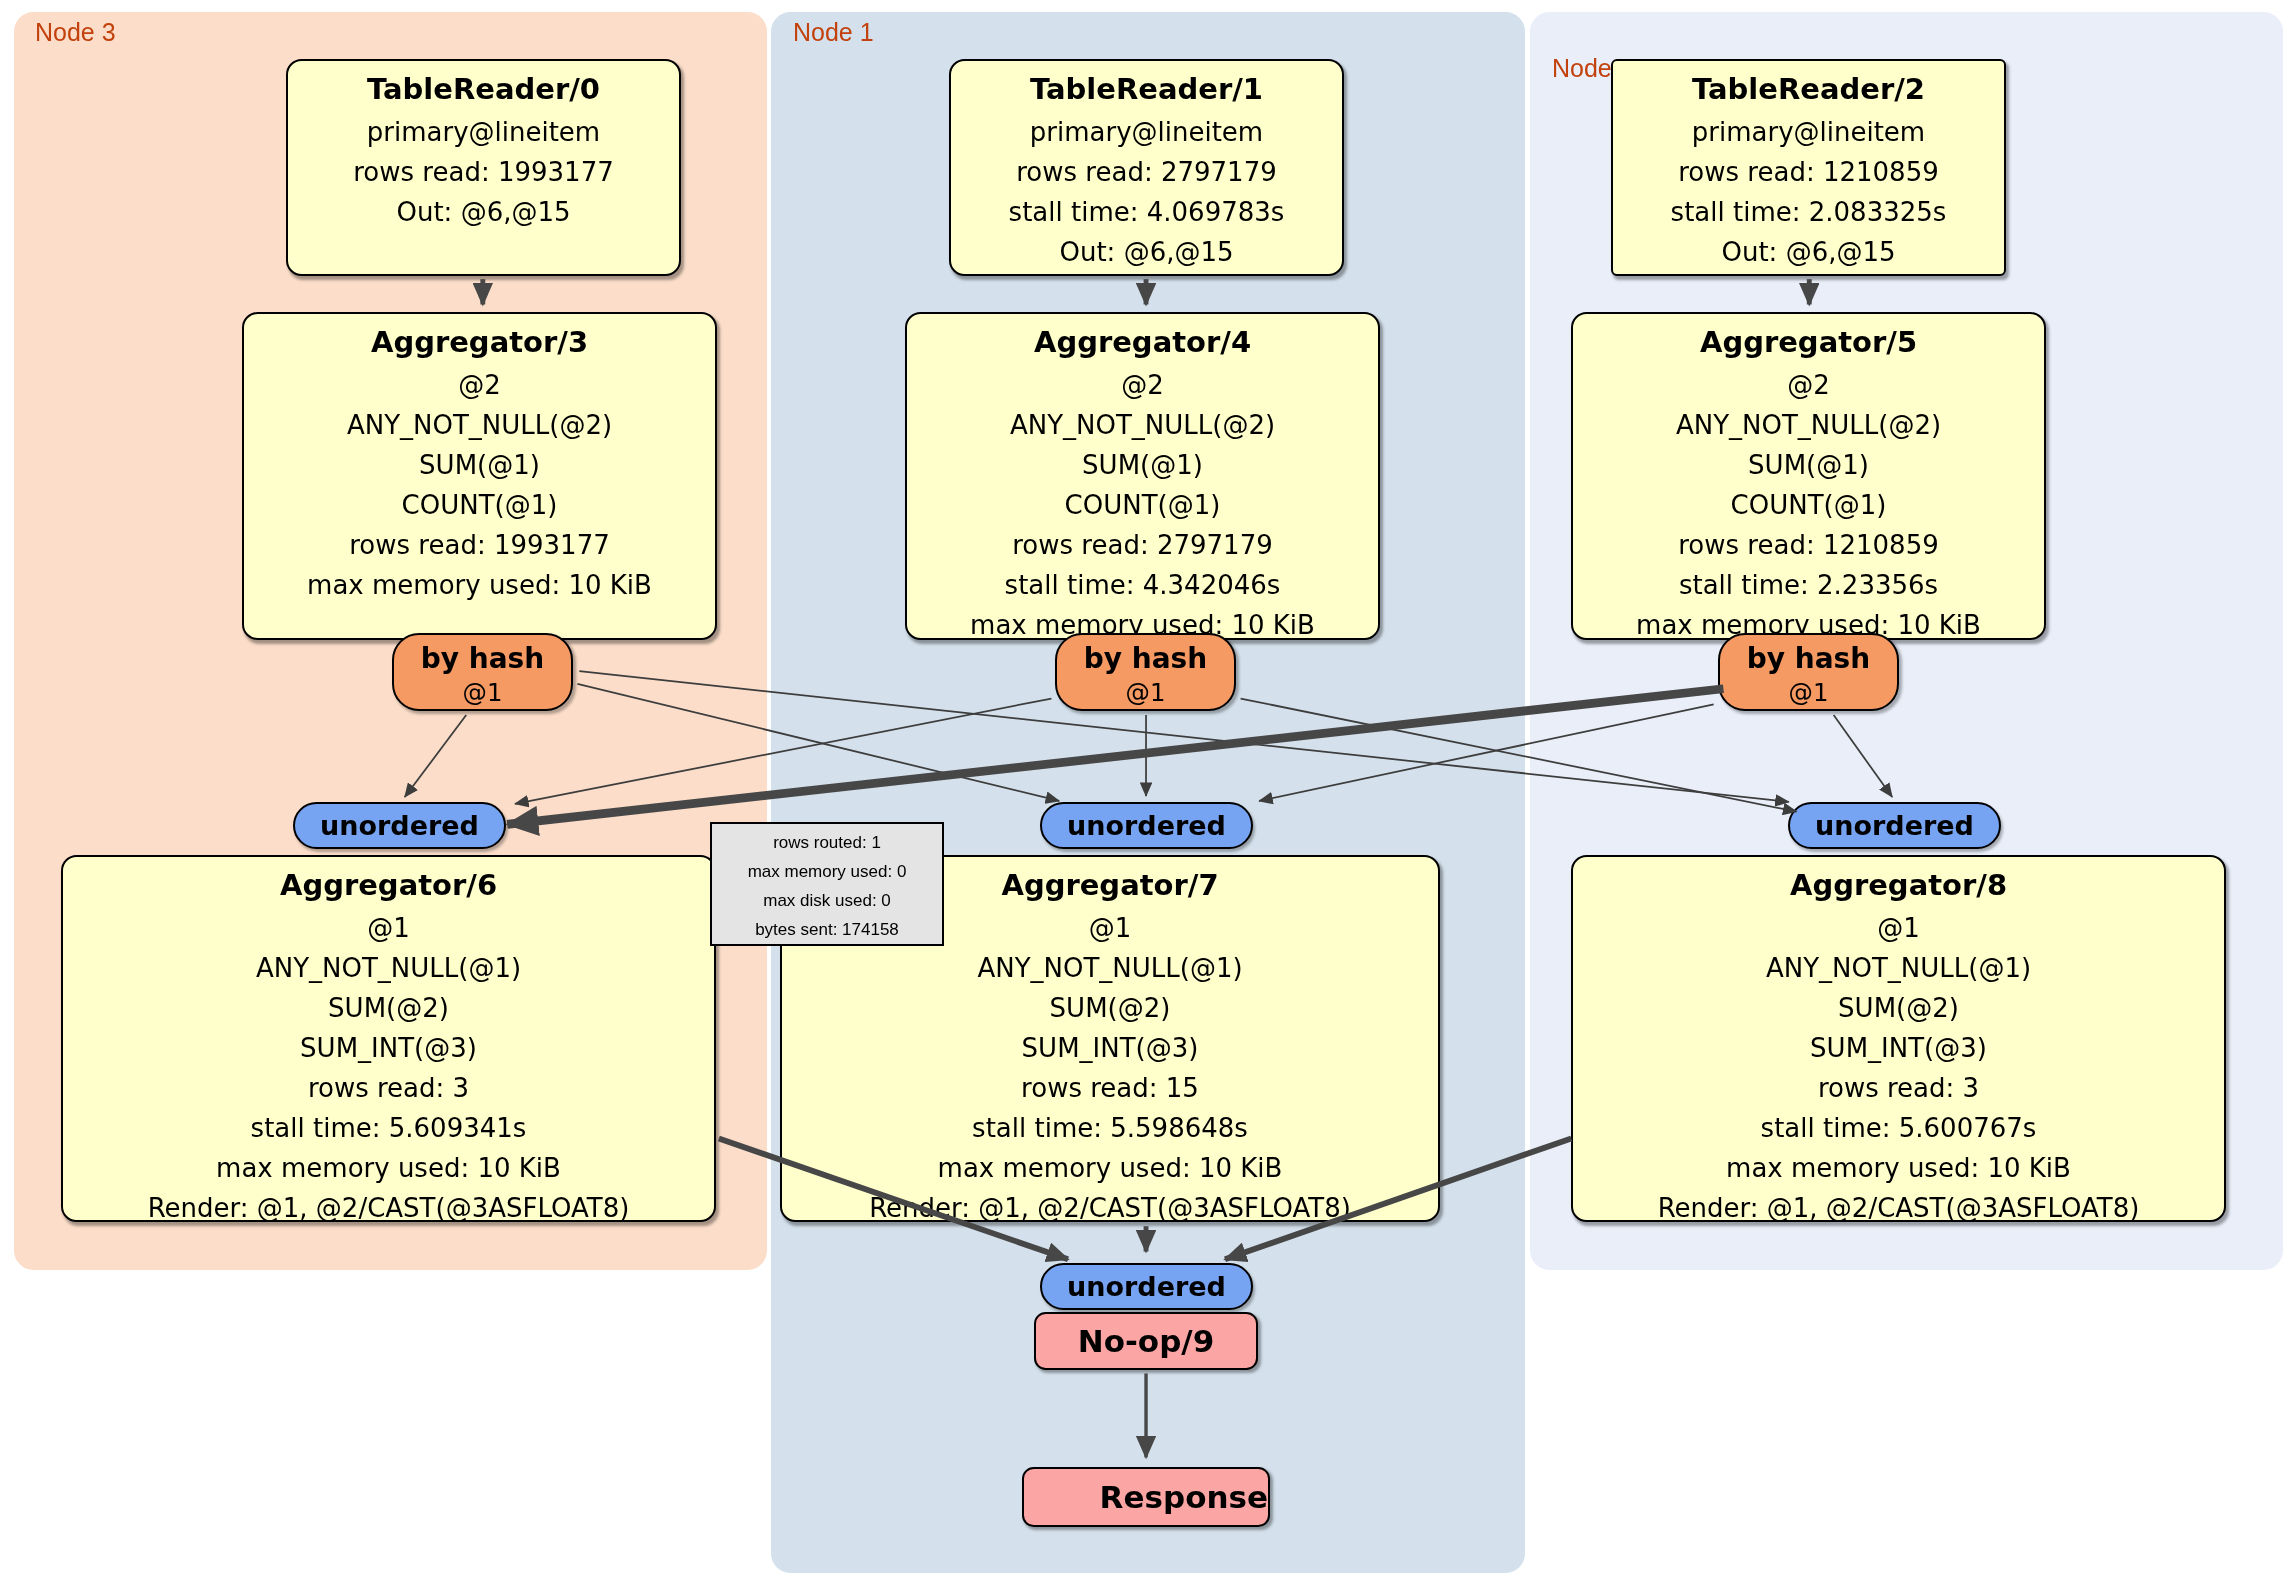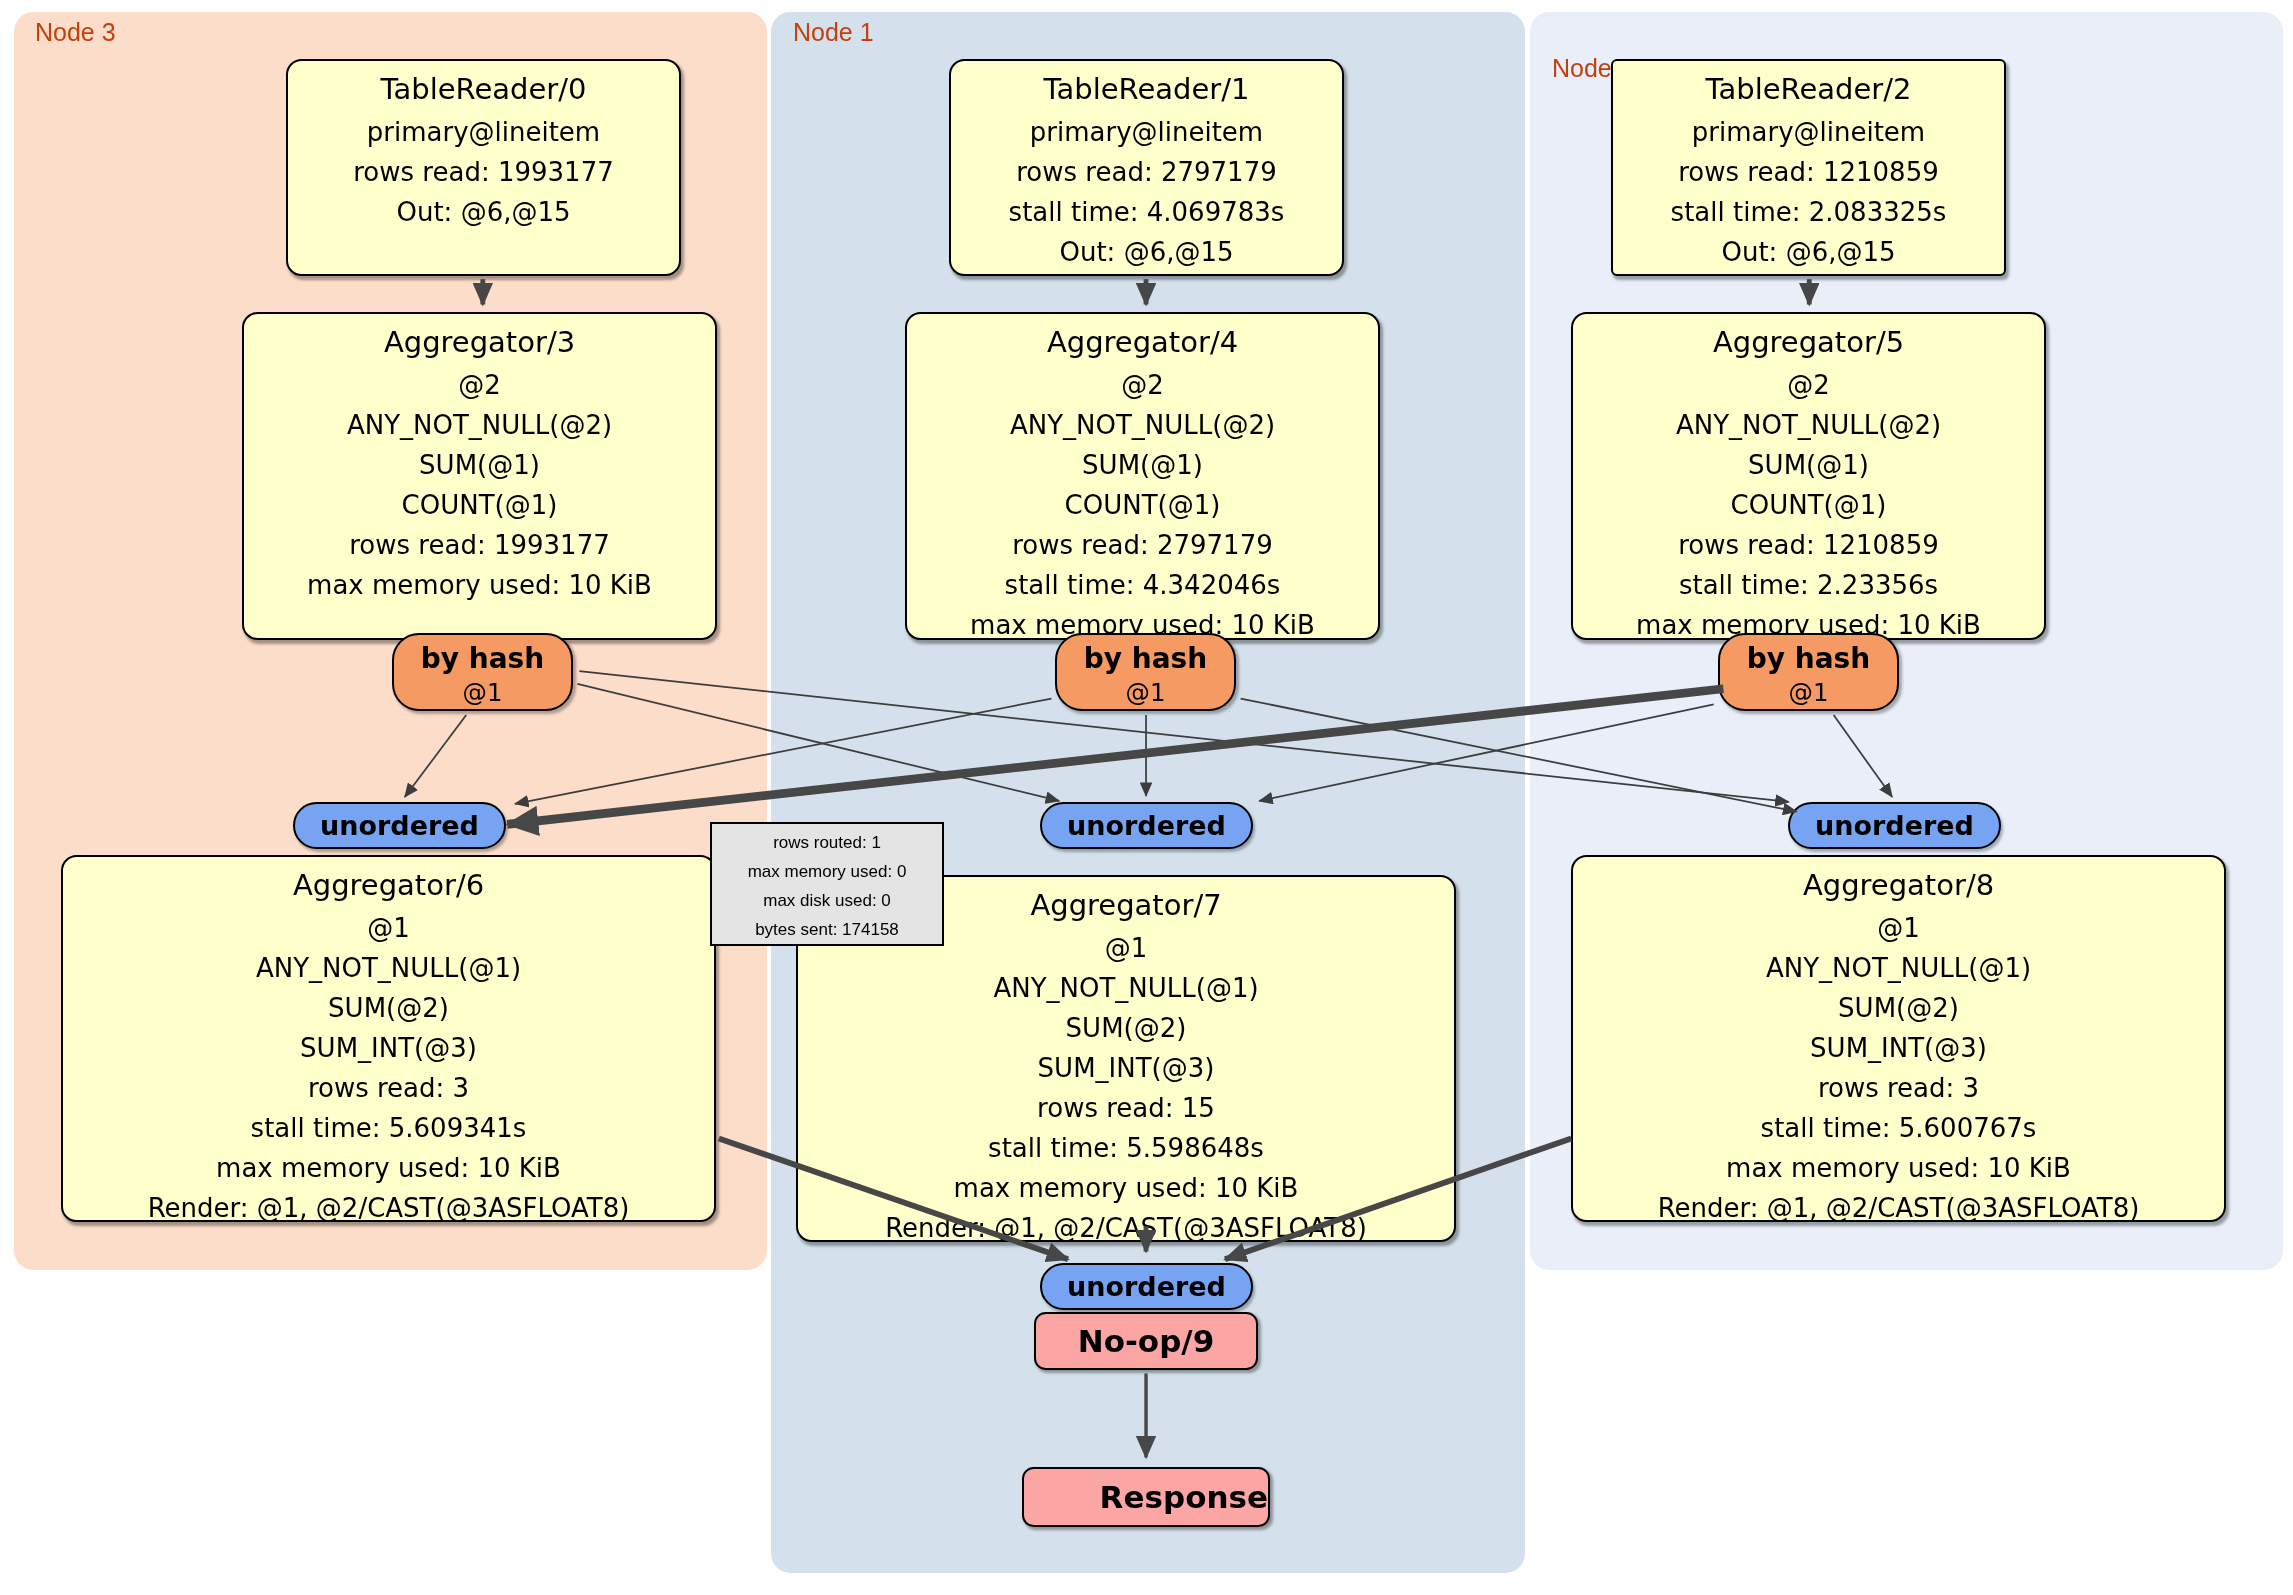--- a/index.html
+++ b/index.html
@@ -10,21 +10,21 @@
   .region { position:absolute; border-radius:19.5px; }
   .region-label {
     position:absolute; font-family:"Liberation Sans", sans-serif;
     font-size:25px; color:#c2410c;
   }
   .gbox {
     position:absolute; background:#ffffcc; border:2px solid #000; border-radius:15.6px;
     box-shadow:2.9px 3.9px 2.9px rgba(0,0,0,0.35); text-align:center; z-index:10;
     padding-top:5.9px; box-sizing:border-box;
   }
-  .gtitle { font-size:29px; font-weight:normal; line-height:45px; white-space:nowrap; }
+  .gtitle { font-size:29px; font-weight:bold; line-height:45px; white-space:nowrap; }
   .gline  { font-size:26px; line-height:40px; white-space:nowrap; }
   .pill-orange {
     position:absolute; background:#f59a63; border:2.4px solid #000; border-radius:27px;
     box-shadow:2.9px 2.9px 2.9px rgba(0,0,0,0.3); text-align:center; z-index:12; box-sizing:border-box;
   }
   .pill-orange .ptitle { font-size:28px; font-weight:bold; line-height:39px; margin-top:3.9px; }
   .pill-orange .psub   { font-size:24.4px; line-height:29px; }
   .pill-blue {
     position:absolute; background:#76a4f2; border:2.4px solid #000; border-radius:25px;
     box-shadow:2px 2.9px 2.9px rgba(0,0,0,0.3); text-align:center; z-index:12; box-sizing:border-box;
@@ -128,21 +128,21 @@
     <div class="gtitle">Aggregator/6</div>
     <div class="gline">@1</div>
     <div class="gline">ANY_NOT_NULL(@1)</div>
     <div class="gline">SUM(@2)</div>
     <div class="gline">SUM_INT(@3)</div>
     <div class="gline">rows read: 3</div>
     <div class="gline">stall time: 5.609341s</div>
     <div class="gline">max memory used: 10 KiB</div>
     <div class="gline">Render: @1, @2/CAST(@3ASFLOAT8)</div>
   </div>
-  <div class="gbox" style="left:796px; top:855px; width:660px; height:367px;margin-top:20px;">
+  <div class="gbox" style="left:780px; top:855px; width:660px; height:367px;">
     <div class="gtitle">Aggregator/7</div>
     <div class="gline">@1</div>
     <div class="gline">ANY_NOT_NULL(@1)</div>
     <div class="gline">SUM(@2)</div>
     <div class="gline">SUM_INT(@3)</div>
     <div class="gline">rows read: 15</div>
     <div class="gline">stall time: 5.598648s</div>
     <div class="gline">max memory used: 10 KiB</div>
     <div class="gline">Render: @1, @2/CAST(@3ASFLOAT8)</div>
   </div>

